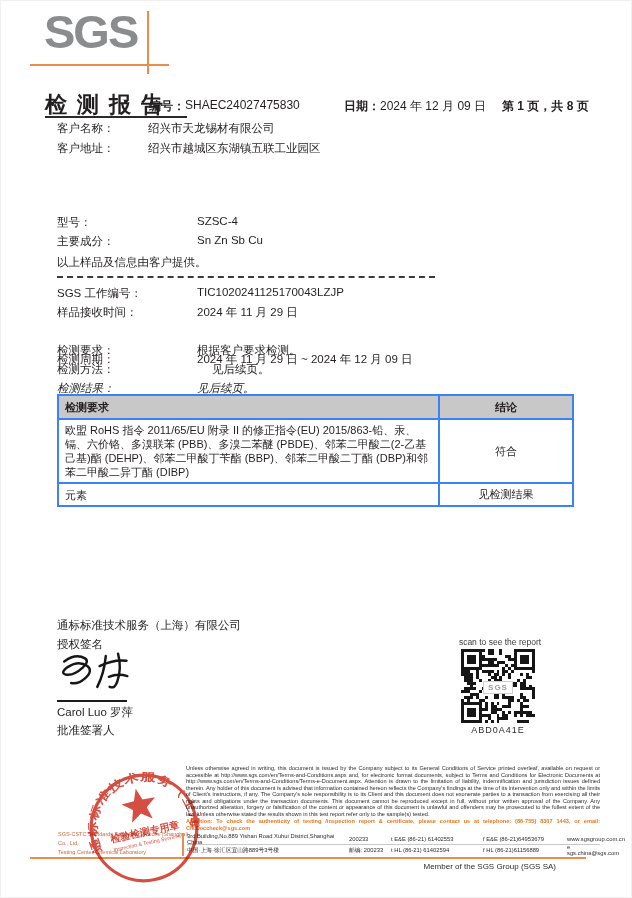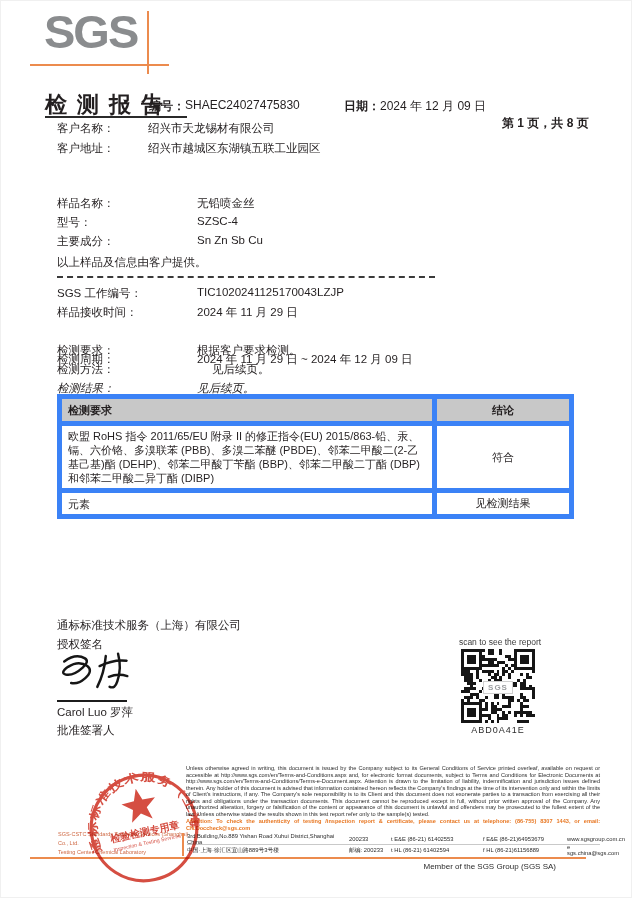--- a/index.html
+++ b/index.html
@@ -8,32 +8,32 @@
         box-shadow:inset 0 0 0 1px #f0f0f0;}
   
   .logo{position:absolute;left:44px;top:8px;font-size:47px;font-weight:bold;color:#8a8c8e;
         letter-spacing:-2px;line-height:1;}
   .logo-hline{position:absolute;left:30px;top:64px;width:139px;height:2px;background:#ec8b4e;}
   .logo-vline{position:absolute;left:147px;top:11px;width:2px;height:63px;background:#ec8b4e;}
   .doc-title{position:absolute;left:45px;top:90px;font-size:22px;font-weight:bold;letter-spacing:10px;}
   .title-underline{position:absolute;left:45px;top:116px;width:142px;height:2px;background:#2a2a2a;}
   .hrow{position:absolute;top:98px;font-size:12px;display:flex;}
   .hrow .hl{font-weight:bold;}
-  .pageinfo{position:absolute;left:502px;top:98px;font-size:12px;font-weight:bold;margin-top:17px;}
+  .pageinfo{position:absolute;left:502px;top:98px;font-size:12px;font-weight:bold;}
   
   .kv{position:absolute;left:57px;font-size:11.5px;display:flex;white-space:nowrap;}
   .kv .lbl{display:inline-block;}
   .kv.cust .lbl{width:91px;}
   .kv.wide .lbl{width:140px;}
   .note{position:absolute;left:57px;font-size:11.5px;}
   .dashline{position:absolute;left:57px;top:276px;width:378px;border-top:2px dashed #3a3a3a;}
   
   .ctable{position:absolute;left:57px;top:394px;width:517px;border-collapse:collapse;
           font-size:11px;}
-  .ctable th,.ctable td{border:5px solid #3b82f6;padding:3px 6px;vertical-align:middle;}
+  .ctable th,.ctable td{border:2px solid #3b82f6;padding:3px 6px;vertical-align:middle;}
   .ctable th{background:#c8c8c8;font-weight:bold;text-align:left;height:16px;}
   .ctable th.concl,.ctable td.concl{text-align:center;width:120px;}
   .ctable td.req{line-height:14px;}
   
   .sig-company{position:absolute;left:57px;top:618px;font-size:11.5px;}
   .sig-auth{position:absolute;left:57px;top:637px;font-size:11.5px;}
   .sig-svg{position:absolute;left:55px;top:648px;}
   .sig-line{position:absolute;left:57px;top:700px;width:70px;height:2px;background:#1c1c1c;}
   .sig-name{position:absolute;left:57px;top:705px;font-size:11.5px;}
   .sig-title{position:absolute;left:57px;top:723px;font-size:11.5px;}
@@ -87,24 +87,20 @@
 
   <div class="kv cust" style="top:121px;">
     <span class="lbl">客户名称：</span>
     <span>绍兴市天龙锡材有限公司</span>
   </div>
   <div class="kv cust" style="top:141px;">
     <span class="lbl">客户地址：</span>
     <span>绍兴市越城区东湖镇五联工业园区</span>
   </div>
 
-  <div class="kv wide" style="top:196px;">
-    <span class="lbl">样品名称：</span>
-    <span>无铅喷金丝</span>
-  </div>
   <div class="kv wide" style="top:215px;">
     <span class="lbl">型号：</span>
     <span>SZSC-4</span>
   </div>
   <div class="kv wide" style="top:234px;">
     <span class="lbl">主要成分：</span>
     <span>Sn Zn Sb Cu</span>
   </div>
   <div class="note" style="top:255px;">以上样品及信息由客户提供。</div>
   <div class="dashline"></div>

